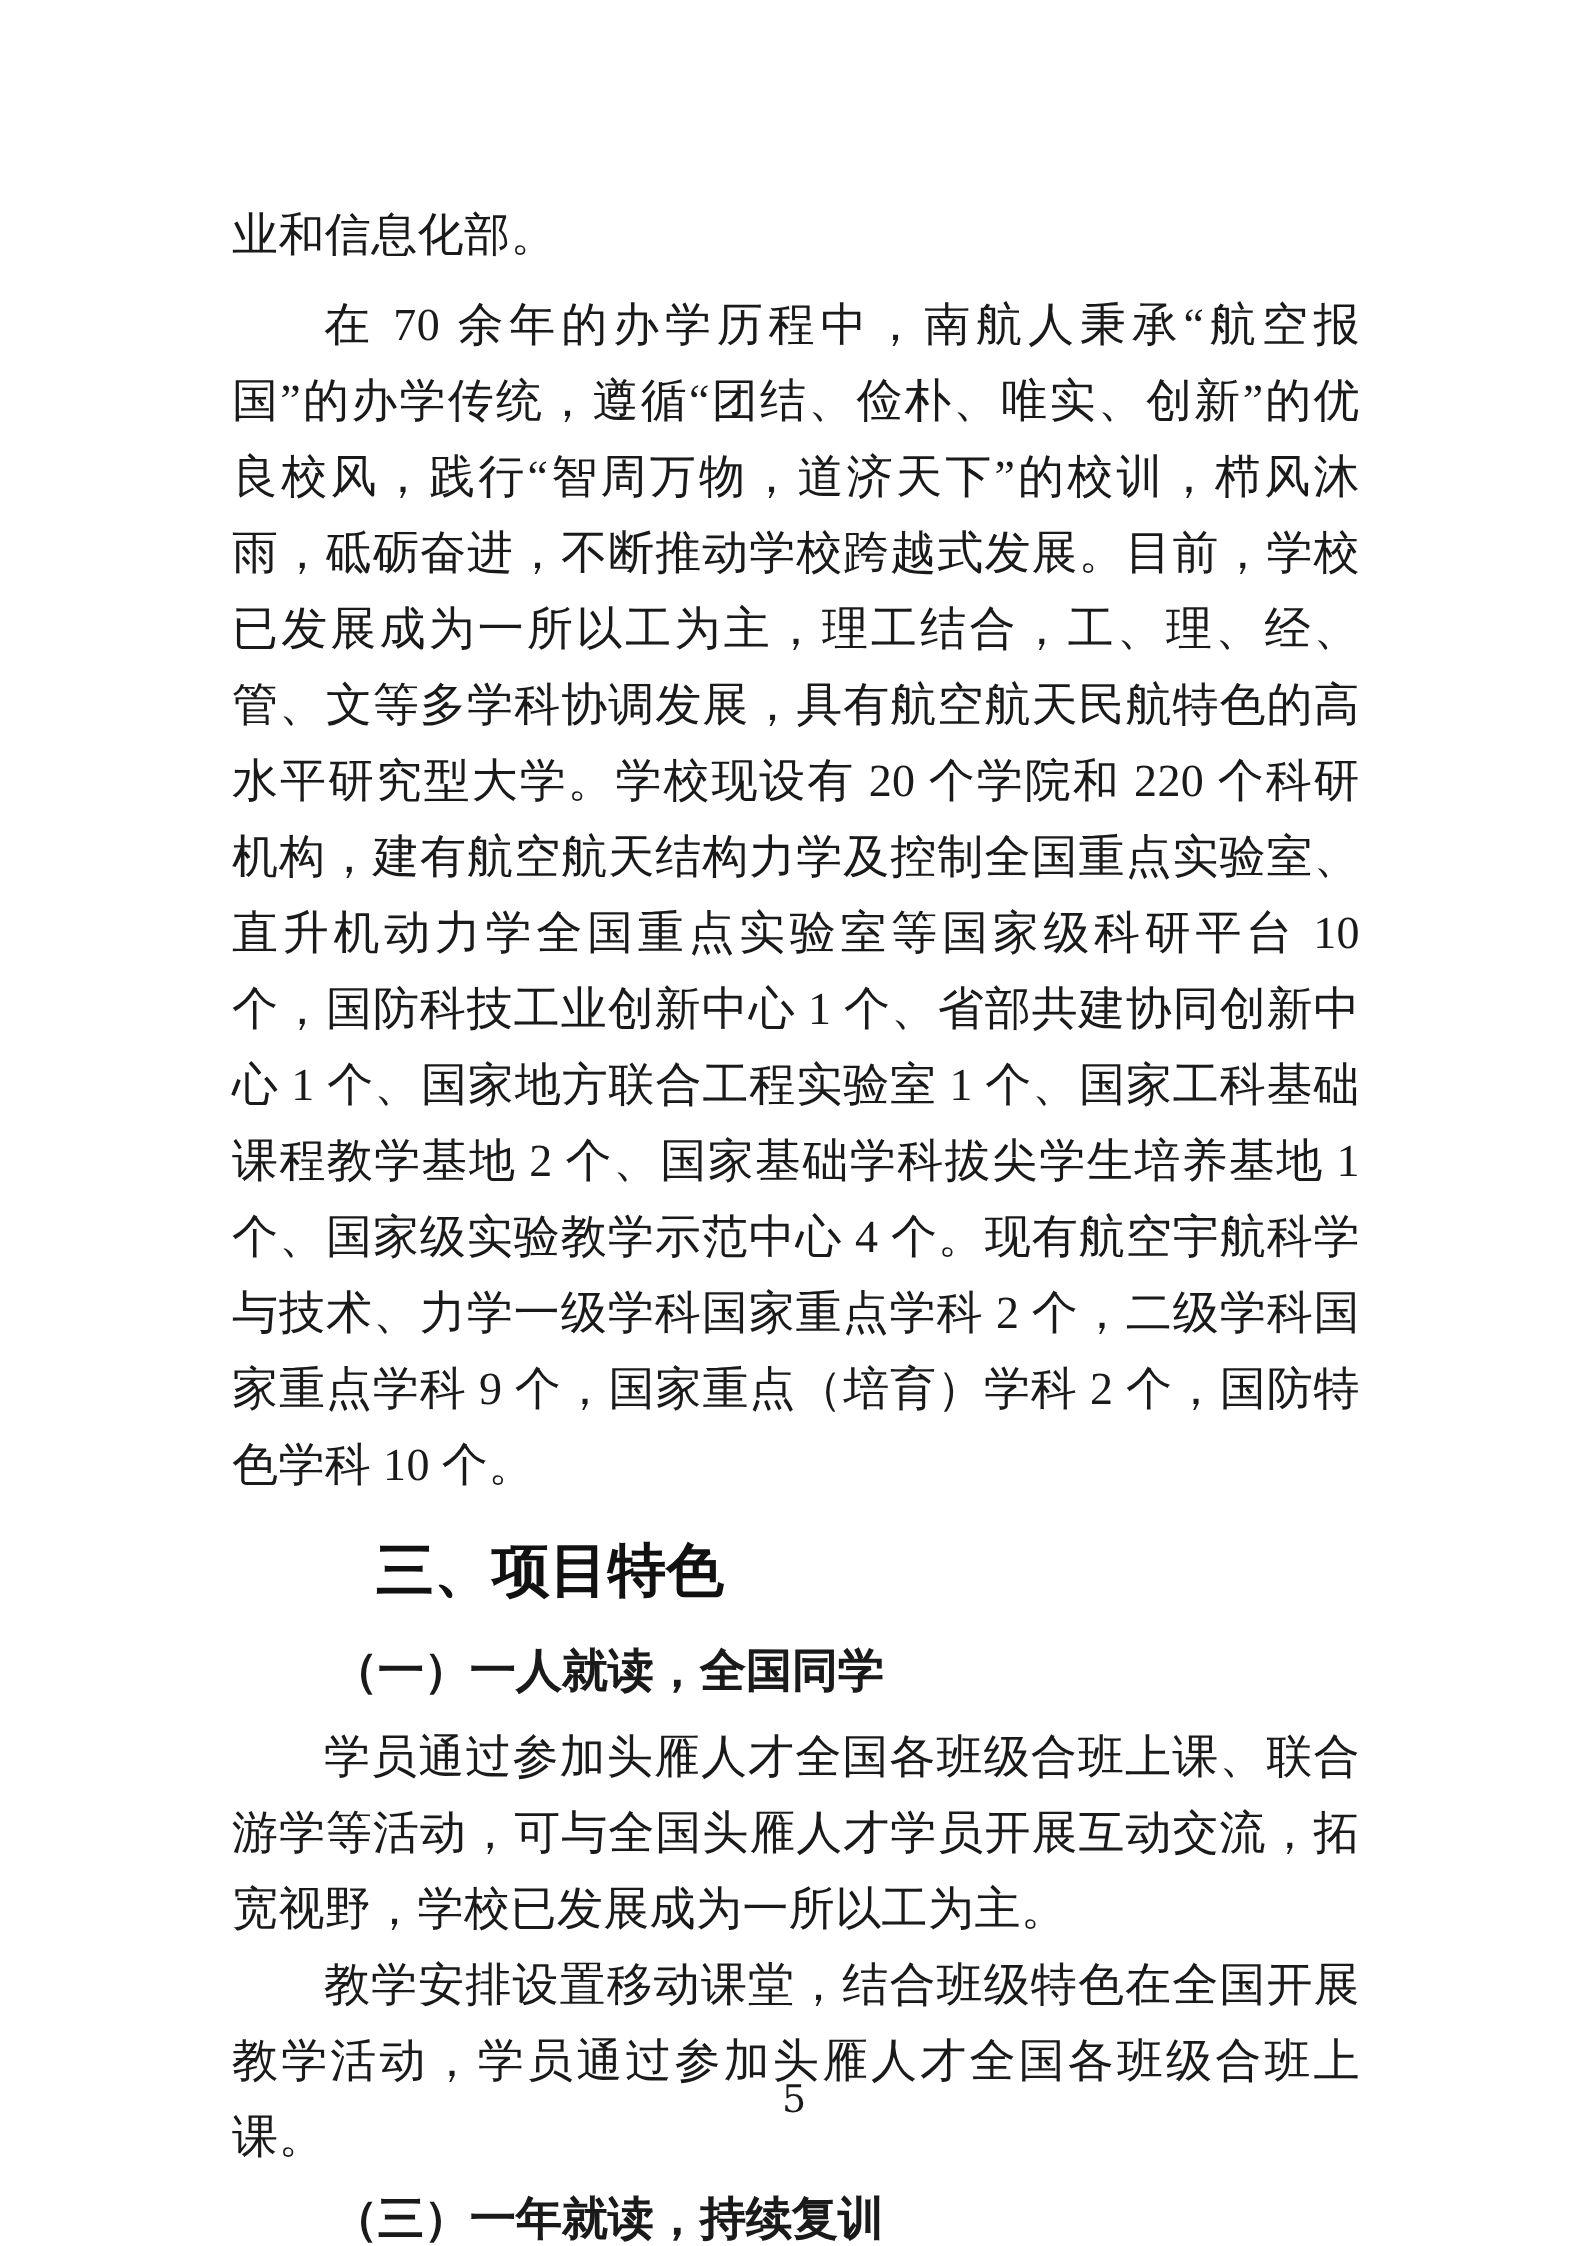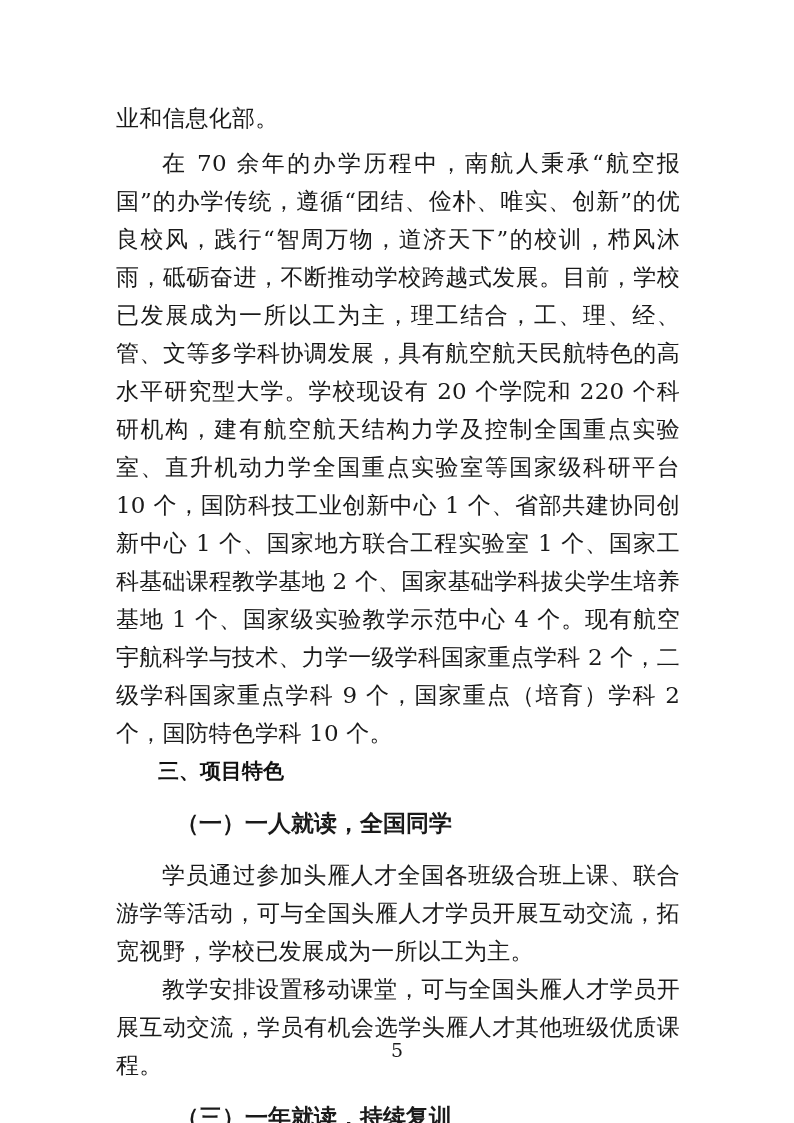--- a/index.html
+++ b/index.html
@@ -30,38 +30,39 @@
   }
   .para {
     margin: 0;
     font-size: 23px;
     line-height: 38px;
     color: #1a1a1a;
     text-align: justify;
     text-justify: inter-ideograph;
     letter-spacing: 0.2px;
   }
-  .indent { text-indent: 2em; }
+  .indent { text-indent: 2em; font-family: Liberation Serif, serif; }
   .para-cont { margin-bottom: 7px; }
   .heading {
-    margin: 0;
+    margin: 14px;
     font-family: "DejaVu Sans", "Liberation Sans", sans-serif;
     font-weight: 700;
-    font-size: 21px;
+    font-size: 29px;
     line-height: 38px;
     color: #111111;
     text-indent: 2em;
   }
   .subheading {
-    margin: 14px;
+    margin: 4px;
     font-size: 23px;
     line-height: 38px;
     font-weight: 600;
     color: #1a1a1a;
     text-indent: 2em;
+    font-family: Liberation Mono, monospace;
   }
   .page-number {
     position: absolute;
     left: 0;
     top: 1038px;
     width: 794px;
     text-align: center;
     font-size: 19px;
     line-height: 24px;
     color: #1a1a1a;
@@ -71,17 +72,17 @@
 </head>
 <body>
 
 <div class="page">
   <div class="content">
     <p class="para para-cont">业和信息化部。</p>
     <p class="para indent">在 70 余年的办学历程中，南航人秉承“航空报国”的办学传统，遵循“团结、俭朴、唯实、创新”的优良校风，践行“智周万物，道济天下”的校训，栉风沐雨，砥砺奋进，不断推动学校跨越式发展。目前，学校已发展成为一所以工为主，理工结合，工、理、经、管、文等多学科协调发展，具有航空航天民航特色的高水平研究型大学。学校现设有 20 个学院和 220 个科研机构，建有航空航天结构力学及控制全国重点实验室、直升机动力学全国重点实验室等国家级科研平台 10 个，国防科技工业创新中心 1 个、省部共建协同创新中心 1 个、国家地方联合工程实验室 1 个、国家工科基础课程教学基地 2 个、国家基础学科拔尖学生培养基地 1 个、国家级实验教学示范中心 4 个。现有航空宇航科学与技术、力学一级学科国家重点学科 2 个，二级学科国家重点学科 9 个，国家重点（培育）学科 2 个，国防特色学科 10 个。</p>
     <p class="heading">三、项目特色</p>
     <p class="subheading">（一）一人就读，全国同学</p>
     <p class="para indent">学员通过参加头雁人才全国各班级合班上课、联合游学等活动，可与全国头雁人才学员开展互动交流，拓宽视野，学校已发展成为一所以工为主。</p>
-    <p class="para indent">教学安排设置移动课堂，可与全国头雁人才学员开展互动交流，学员有机会选学头雁人才其他班级优质课程。</p>
+    <p class="para indent">教学安排设置移动课堂，结合班级特色在全国开展教学活动，学员通过参加头雁人才全国各班级合班上课。</p>
     <p class="subheading">（三）一年就读，持续复训</p>
   </div>
   <div class="page-number">5</div>
 </div>
 
 </body></html>

